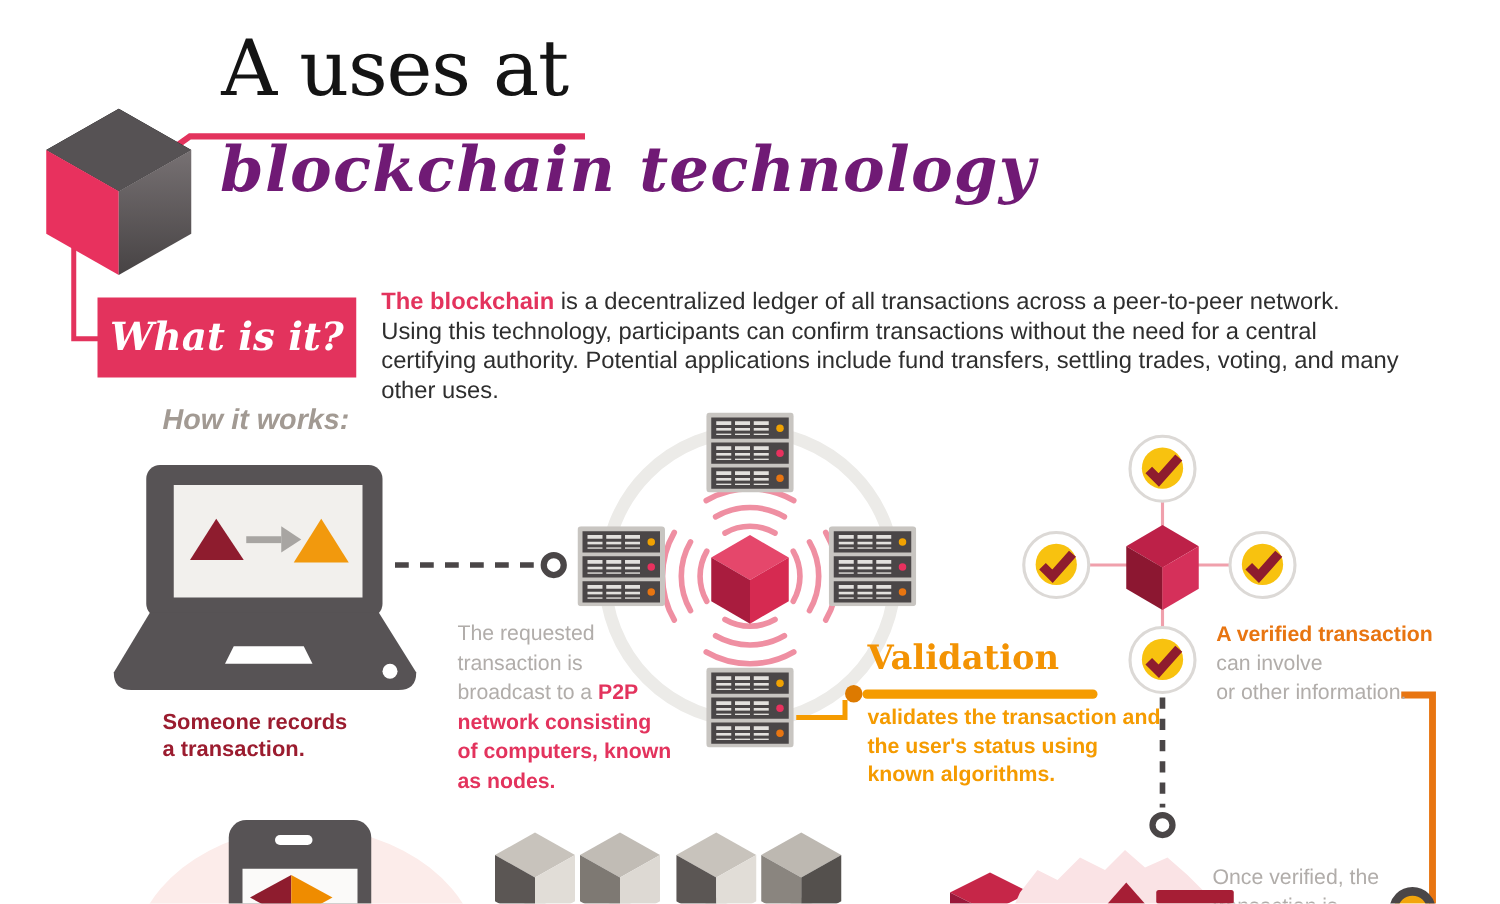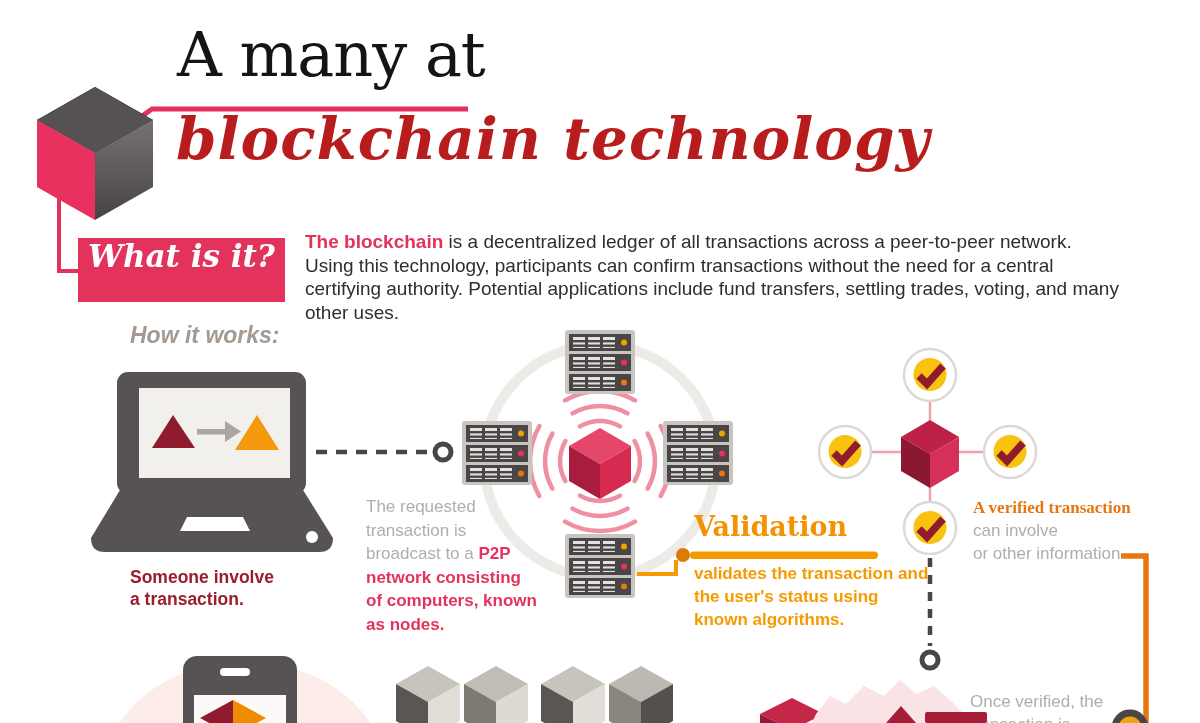--- a/index.html
+++ b/index.html
@@ -3,38 +3,38 @@
 <meta charset="utf-8">
 <style>
   html,body{margin:0;padding:0;background:#ffffff;}
   #canvas{position:relative;width:1200px;height:723px;background:#ffffff;overflow:hidden;
           font-family:"Liberation Sans",sans-serif;}
   .abs{position:absolute;}
   
   .title1{left:177px;top:22px;font-family:"DejaVu Serif",serif;font-size:62px;color:#141414;
           letter-spacing:-1px;line-height:1.05;}
   .title2{left:176px;top:108px;font-family:"DejaVu Serif",serif;font-style:italic;font-weight:bold;
-          font-size:58px;color:#b91c1c;letter-spacing:1px;line-height:1.1;white-space:nowrap;}
+          font-size:50px;color:#701a75;letter-spacing:1px;line-height:1.1;white-space:nowrap;}
   .banner{left:78px;top:238px;width:207px;height:64px;background:#e3335d;display:flex;
-          justify-content:center;}
+          align-items:center;justify-content:center;}
   .banner-text{font-family:"DejaVu Serif",serif;font-style:italic;font-weight:bold;
           font-size:31px;color:#ffffff;}
   .intro{left:305px;top:230px;width:815px;font-size:19px;line-height:23.5px;color:#2e2e2e;}
   .intro b{color:#e3335d;}
   .hiw{left:130px;top:322px;font-family:Liberation Sans, sans-serif;font-style:italic;font-weight:bold;
           font-size:23px;color:#a29a93;}
   .caption{left:130px;top:566px;width:190px;font-size:17.5px;line-height:22px;font-weight:bold;color:#9b1c2f;}
   .broadcast{left:366px;top:495px;width:172px;font-size:17px;line-height:23.5px;color:#b1adaa;}
   .broadcast b{color:#e3335d;}
   .validation-h{left:694px;top:511px;font-family:"DejaVu Serif",serif;font-weight:bold;
           font-size:27px;color:#f39303;}
   .validation-t{left:694px;top:562px;width:240px;font-size:17px;line-height:23px;color:#b1adaa;}
   .validation-t b{color:#f59b00;}
   .verified-t{left:973px;top:496px;width:190px;font-size:17px;line-height:23px;color:#b1adaa;}
-  .verified-t .o1{color:#e87511;font-weight:bold;font-family:Liberation Serif, serif;}
+  .verified-t .o1{color:#e87511;font-weight:bold;}
   .verified-t .o2{color:#e5541a;font-weight:bold;}
   .once-t{left:970px;top:690px;width:170px;font-size:17px;line-height:23px;color:#b1adaa;}
   
   .blob{left:105px;top:662px;width:280px;height:220px;border-radius:50%;background:#fcecea;}
   svg{display:block;}
 </style>
 </head>
 <body>
 
 <div id="canvas">
@@ -124,21 +124,21 @@
     <path d="M1121,556 L1146,556 L1146,730" fill="none" stroke="#e87511" stroke-width="5.5"></path>
   </svg>
 
   <svg class="abs" style="left:30px;top:80px" width="130" height="145" viewBox="0 0 130 145">
     <polygon points="65,7 123,40 65,73 7,40" fill="#56525​4"></polygon>
     <polygon points="65,7 123,40 65,73 7,40" fill="#565254"></polygon>
     <polygon points="7,40 65,73 65,140 7,107" fill="#e8315e"></polygon>
     <polygon points="65,73 123,40 123,107 65,140" fill="url(#cubeRight)"></polygon>
   </svg>
 
-  <div class="abs title1">A many at</div>
+  <div class="abs title1">A uses at</div>
   <div class="abs title2">blockchain technology</div>
 
   <div class="abs banner">
     <span class="banner-text">What is it?</span>
   </div>
   <p class="abs intro" style="margin:0"><b>The blockchain</b><span> is a decentralized ledger of all transactions across a peer-to-peer network. Using this technology, participants can confirm transactions without the need for a central certifying authority. Potential applications include fund transfers, settling trades, voting, and many other uses.</span></p>
 
   <div class="abs hiw">How it works:</div>
 
   <svg class="abs" style="left:90px;top:368px" width="245" height="187" viewBox="0 0 245 187">
@@ -147,21 +147,21 @@
     <polygon points="62,80 83,47 105,80" fill="#8e1c2e"></polygon>
     <rect x="107" y="61" width="28" height="5.5" fill="#a8a5a2"></rect>
     <polygon points="135,53 151,63.5 135,74" fill="#a8a5a2"></polygon>
     <polygon points="145,82 167,47 189,82" fill="#f2990d"></polygon>
     <path d="M30,122 L213,122 L243,170 Q243,184 229,184 L15,184 Q1,184 1,170 Z" fill="#575355"></path>
     <polygon points="97,149 153,149 160,163 90,163" fill="#ffffff"></polygon>
     <circle cx="222" cy="169" r="6" fill="#ffffff"></circle>
   </svg>
 
   <div class="abs caption">
-    <div>Someone involve</div>
+    <div>Someone records</div>
     <div>a transaction.</div>
   </div>
 
   <svg class="abs" style="left:565px;top:330px" width="70" height="64">
       <use href="#server"></use>
     </svg>
   <svg class="abs" style="left:462px;top:421px" width="70" height="64">
       <use href="#server"></use>
     </svg>
   <svg class="abs" style="left:663px;top:421px" width="70" height="64">

